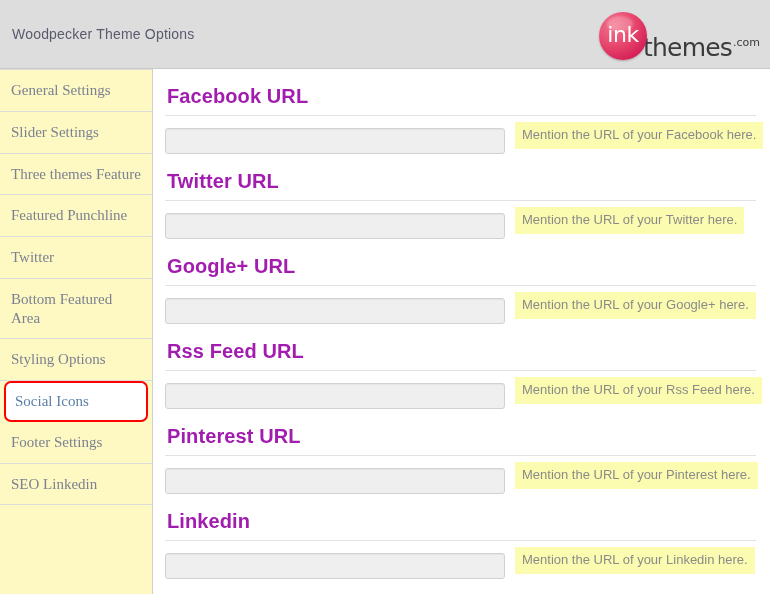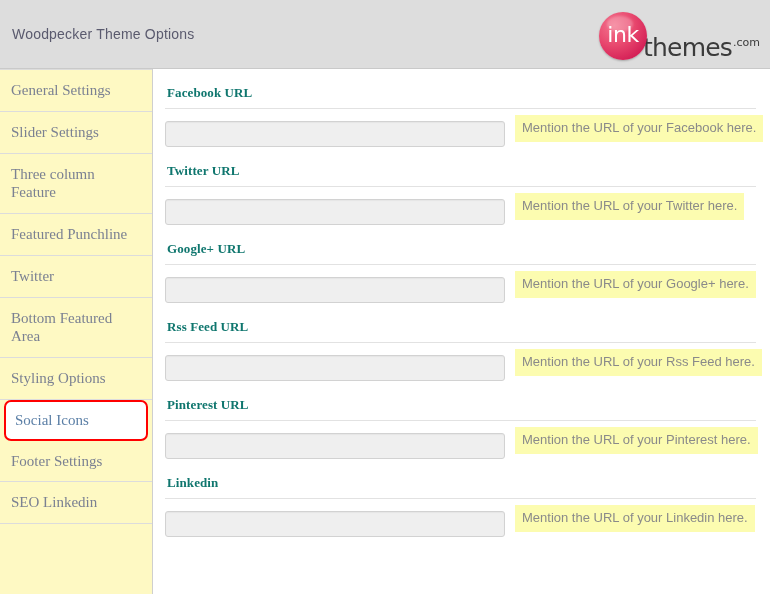--- a/index.html
+++ b/index.html
@@ -138,24 +138,24 @@
   .content {
     flex: 1;
     background: #ffffff;
     padding: 0 14px 0 12px;
     overflow: hidden;
   }
   .field-block {
     padding-top: 16px;
   }
   .field-label {
-    font-family: Liberation Serif, serif;
-    font-size: 13px;
+    font-family: Liberation Sans, sans-serif;
+    font-size: 20px;
     font-weight: bold;
-    color: #0f766e;
+    color: #a21caf;
     margin: 0 0 7px 2px;
     letter-spacing: 0.1px;
   }
   .field-rule {
     height: 1px;
     background: #e2e2e2;
     margin: 0 0 0 0;
   }
   .field-row {
     display: flex;
@@ -209,21 +209,21 @@
   <div class="body-wrap">
 
     <div class="sidebar">
       <div class="sidebar-item first">
         <span>General Settings</span>
       </div>
       <div class="sidebar-item">
         <span>Slider Settings</span>
       </div>
       <div class="sidebar-item">
-        <span>Three column Feature</span>
+        <span>Three themes Feature</span>
       </div>
       <div class="sidebar-item">
         <span>Featured Punchline</span>
       </div>
       <div class="sidebar-item">
         <span>Twitter</span>
       </div>
       <div class="sidebar-item">
         <span>Bottom Featured Area</span>
       </div>

